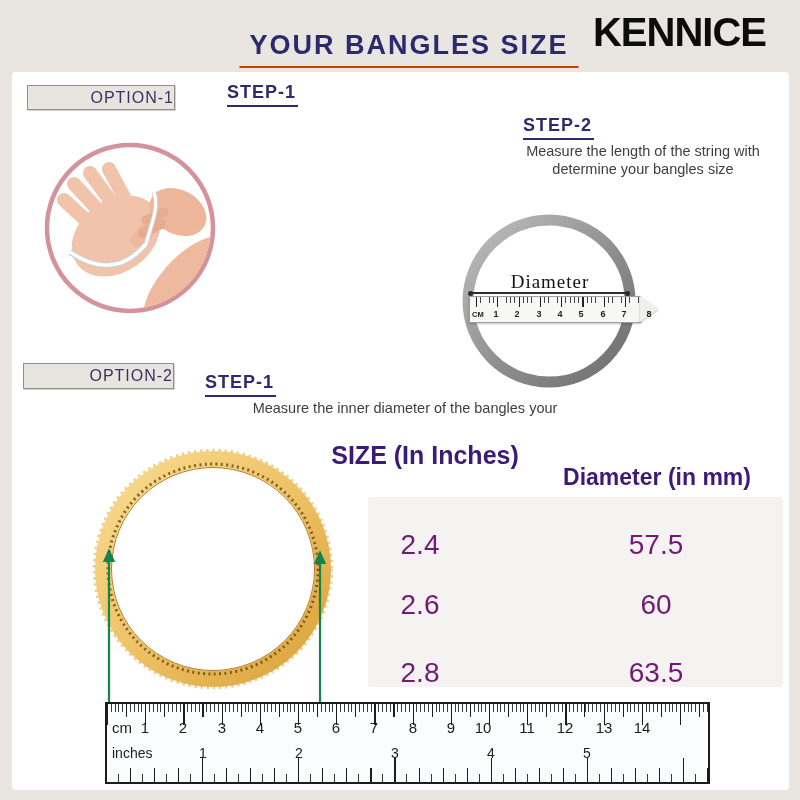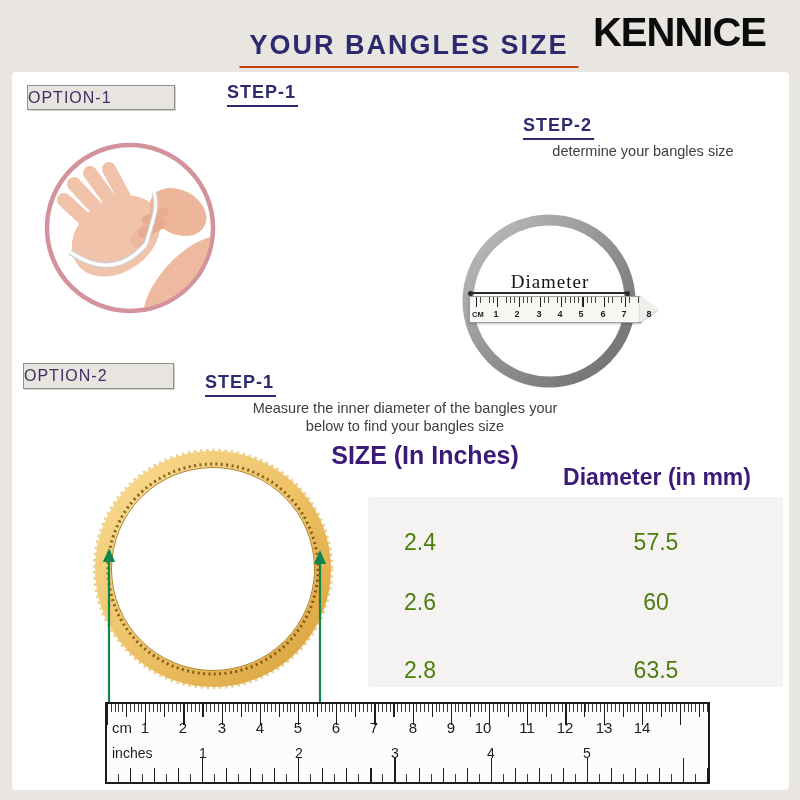--- a/index.html
+++ b/index.html
@@ -17,21 +17,21 @@
     font-size:27px;letter-spacing:2px;color:#2b2a6e;font-weight:600;
     border-bottom:2px solid #c2410c;padding:0 10px 5px 10px;white-space:nowrap;
   }
   .card{
     position:absolute;left:12px;top:72px;width:777px;height:718px;
     background:#ffffff;border-radius:4px;
   }
   .badge{
     position:absolute;background:#e8e4df;border:1px solid #8f8f8f;
     box-shadow:1px 1px 0 rgba(0,0,0,0.18);
-    color:#3a3263;font-size:16px;letter-spacing:1px;text-align:left;
+    color:#3a3263;font-size:16px;letter-spacing:1px;text-align:right;
   }
   .badge-1{left:27px;top:85px;width:146px;height:23px;line-height:23px;}
   .badge-2{left:23px;top:363px;width:149px;height:24px;line-height:24px;}
   .step-h{
     position:absolute;font-size:18px;letter-spacing:1px;color:#2d2b6e;font-weight:600;
     border-bottom:2px solid #2d2b6e;padding:0 2px 2px 0;
   }
   .step-text{
     position:absolute;font-size:14.5px;line-height:17.5px;color:#3e3e3e;text-align:center;
   }
@@ -67,21 +67,21 @@
     border-top:13.5px solid transparent;border-bottom:13.5px solid transparent;
     border-left:18px solid #efefec;filter:drop-shadow(0 1px 1px rgba(0,0,0,0.25));
   }
   .rr-num{position:absolute;top:13px;transform:translateX(-50%);font-size:9px;font-weight:700;color:#222;}
   .rr-unit{position:absolute;left:3px;top:14px;font-size:7.5px;font-weight:700;color:#222;}
   
   .chart-panel{position:absolute;left:368px;top:497px;width:415px;height:190px;background:#f4f3f1;border-radius:2px;}
   .col-h{position:absolute;transform:translateX(-50%);color:#3c1a77;font-weight:600;white-space:nowrap;}
   .col-h1{left:425px;top:441px;font-size:25px;}
   .col-h2{left:657px;top:464px;font-size:23px;}
-  .cell{position:absolute;transform:translateX(-50%);color:#4d7c0f;font-size:23px;white-space:nowrap;text-align:center;}
+  .cell{position:absolute;transform:translateX(-50%);color:#701a75;font-size:28px;white-space:nowrap;text-align:center;}
   
   .ruler{
     position:absolute;left:105px;top:702px;width:605px;height:82px;
     background:#fbfcfd;border:2px solid #1c1c1c;box-sizing:border-box;
   }
   .ruler-cm-ticks{
     position:absolute;left:0;top:0;right:0;height:22px;
     background-image:
       repeating-linear-gradient(to right,#1d1d1d 0 1.2px,transparent 1.2px 38.2px),
       repeating-linear-gradient(to right,#1d1d1d 0 1px,transparent 1px 19.1px),
@@ -140,20 +140,21 @@
       <line x1="122" y1="72" x2="104" y2="80" stroke="#e7ab8f" stroke-width="9" stroke-linecap="round"></line>
       <path d="M 28 112 Q 72 142 104 104" fill="none" stroke="#cfcfcf" stroke-width="6"></path>
       <path d="M 28 112 Q 72 142 104 104" fill="none" stroke="#fdfdfd" stroke-width="3.5"></path>
       <path d="M 104 104 L 111 80 Q 116 64 112 52" fill="none" stroke="#cfcfcf" stroke-width="5"></path>
       <path d="M 104 104 L 111 80 Q 116 64 112 52" fill="none" stroke="#fdfdfd" stroke-width="3"></path>
     </g>
   </svg>
 
   <div class="step-h" style="left:523px;top:115px;">STEP-2</div>
   <div class="step-text" style="left:498px;top:143px;width:290px;">
+    <div>Measure the length of the string with</div>
     <div>determine your bangles size</div>
   </div>
 
   <svg class="img-abs" style="left:455px;top:208px;" width="190" height="190" viewBox="0 0 190 190">
     <defs>
       <linearGradient id="grayg" x1="0" y1="0" x2="1" y2="1">
         <stop offset="0" stop-color="#bfbfbf"></stop>
         <stop offset="0.55" stop-color="#8e8e8e"></stop>
         <stop offset="1" stop-color="#6c6c6c"></stop>
       </linearGradient>
@@ -178,21 +179,20 @@
     <span class="rr-num" style="left:134px">6</span>
     <span class="rr-num" style="left:155px">7</span>
     <span class="rr-num" style="left:180px">8</span>
   </div>
 
   <div class="badge badge-2">OPTION-2</div>
 
   <div class="step-h" style="left:205px;top:372px;">STEP-1</div>
   <div class="step-text" style="left:249px;top:400px;width:312px;">
     <div>Measure the inner diameter of the bangles your</div>
-    <div>below to find your bangles size</div>
   </div>
 
   <div class="chart-panel"></div>
   <div class="col-h col-h1">SIZE (In Inches)</div>
   <div class="col-h col-h2">Diameter (in mm)</div>
 
   <div class="cell" style="left:420px;top:529px;">2.4</div>
   <div class="cell" style="left:656px;top:529px;">57.5</div>
   <div class="cell" style="left:420px;top:589px;">2.6</div>
   <div class="cell" style="left:656px;top:589px;">60</div>

